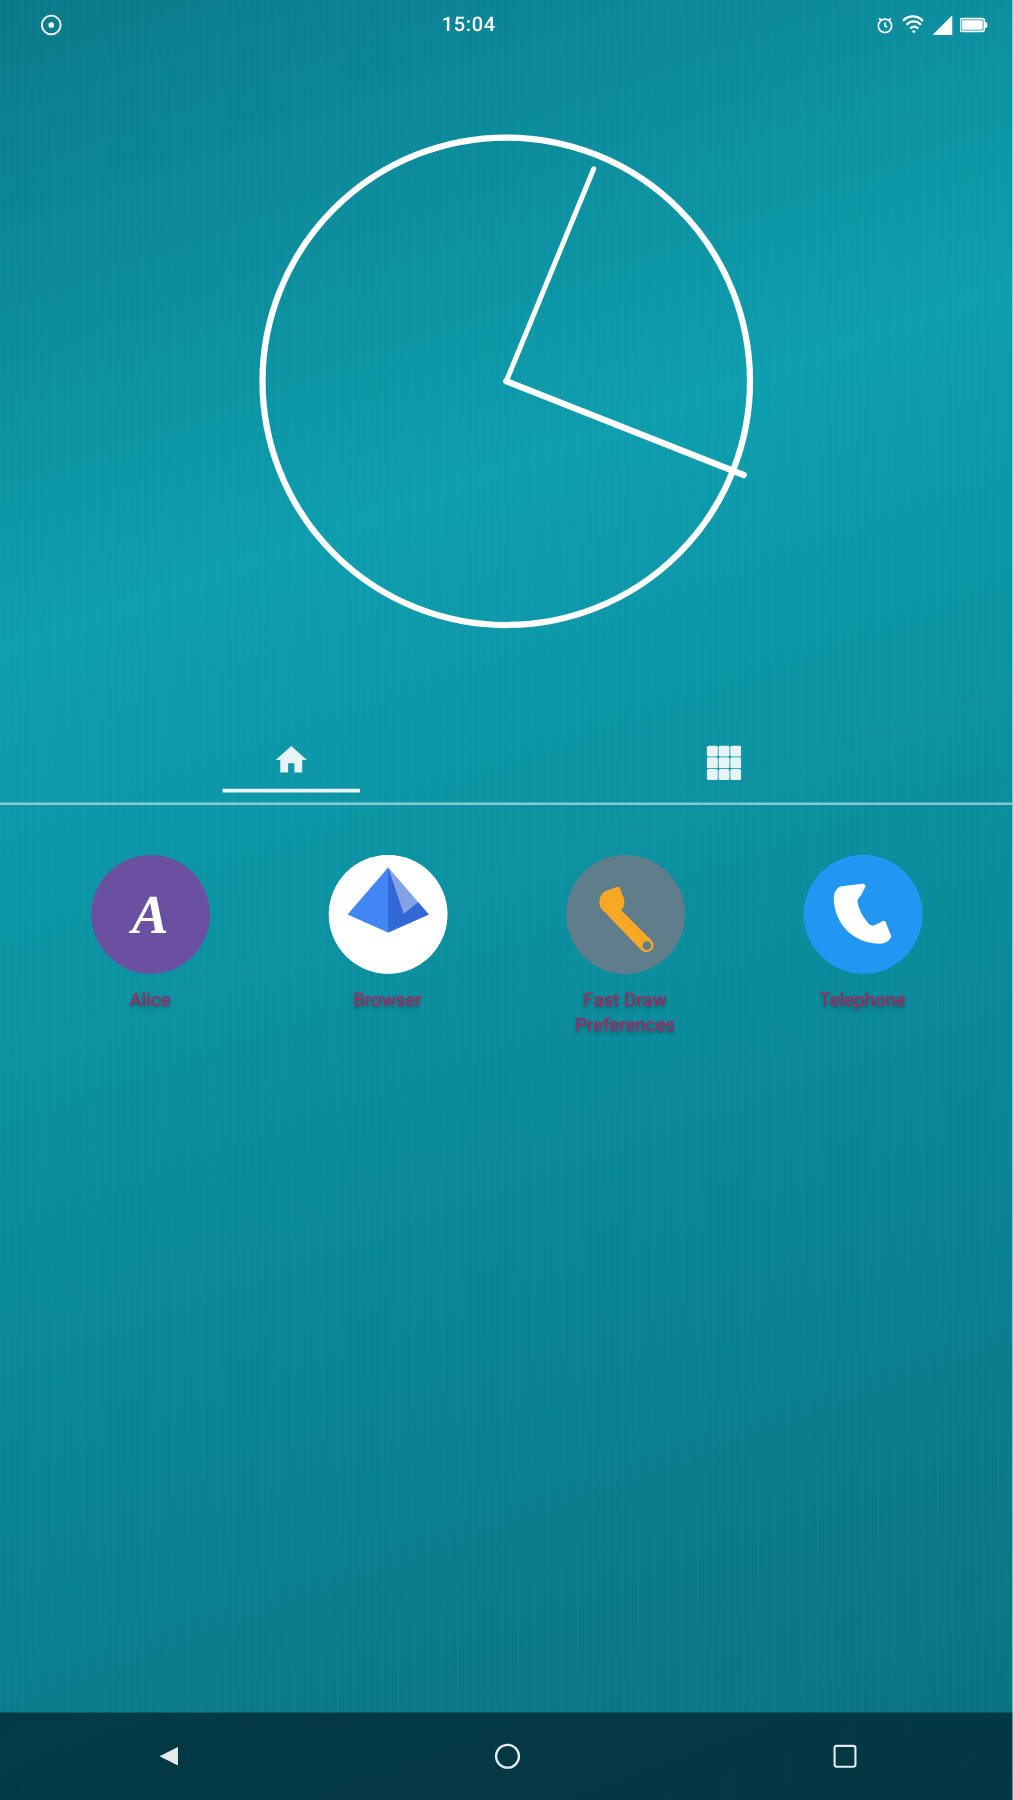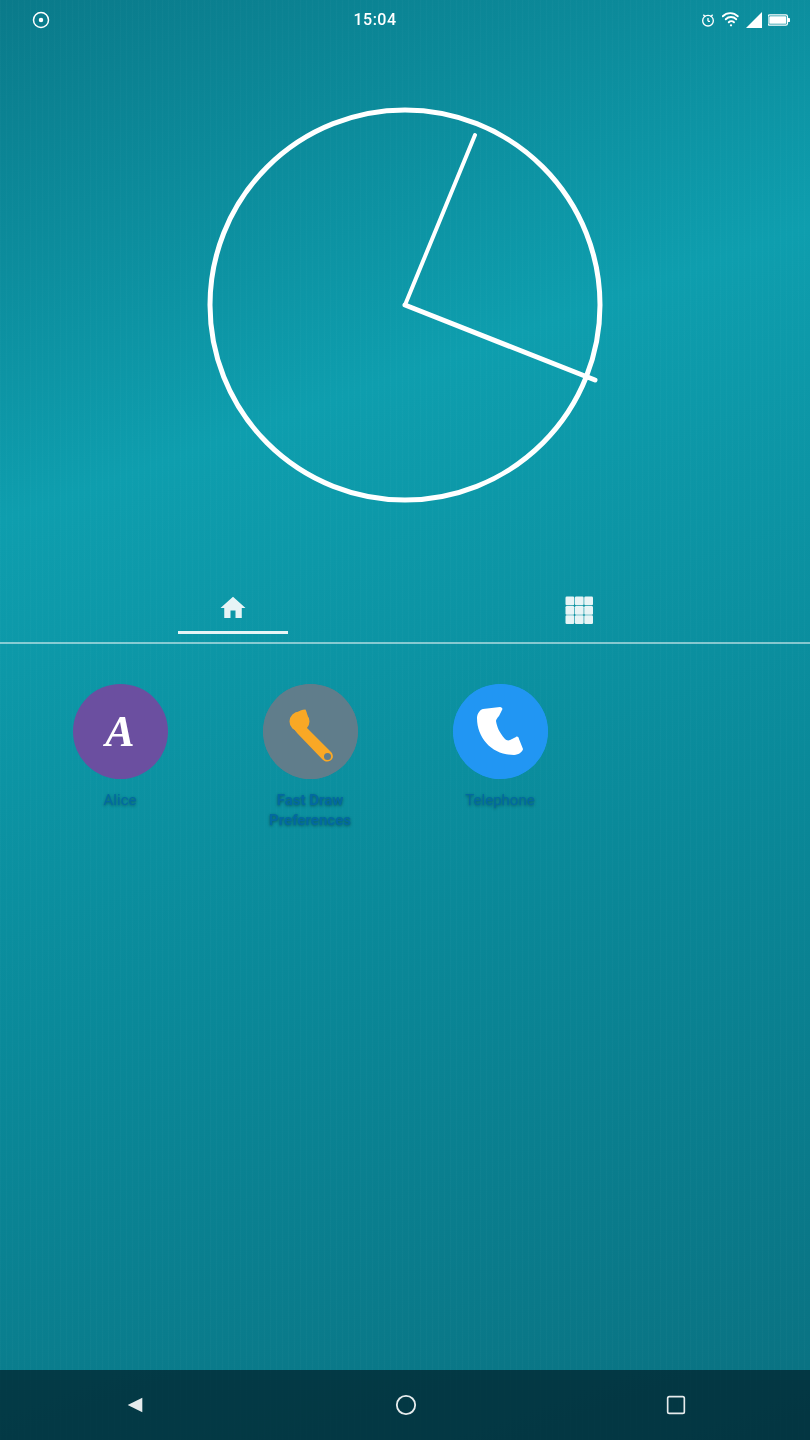--- a/index.html
+++ b/index.html
@@ -128,21 +128,21 @@
       width: 95px;
       height: 95px;
       border-radius: 50%;
       display: flex;
       align-items: center;
       justify-content: center;
       overflow: hidden;
     }
 
     .app-label {
-      color: #0369a1;
+      color: #be185d;
       font-size: 15px;
       text-align: center;
       font-weight: 400;
       text-shadow: 0 1px 3px rgba(0,0,0,0.4);
       line-height: 1.3;
     }
 
     
     .icon-alice {
       background: #6b4fa0;
@@ -291,38 +291,52 @@
 
 <div class="app-grid">
 
   <div class="app-item">
     <div class="app-icon icon-alice">
       <span style="font-size:44px; color:white; font-family:Georgia,serif; font-style:italic; font-weight:bold;">A</span>
     </div>
     <span class="app-label">Alice</span>
   </div>
 
+  <div class="app-item">
+    <div class="app-icon" style="background:white; overflow:hidden; position:relative;">
+
+      <svg width="95" height="95" viewBox="0 0 95 95">
+        <circle cx="47.5" cy="47.5" r="47.5" fill="white"></circle>
+
+        <path d="M47.5 10 L80 47.5 L47.5 62 L15 47.5 Z" fill="#4285f4"></path>
+        <path d="M47.5 10 L80 47.5 L47.5 62 Z" fill="#3367d6"></path>
+
+        <path d="M47.5 10 L75 35 L60 47 Z" fill="white" opacity="0.4"></path>
+      </svg>
+    </div>
+    <span class="app-label">Browser</span>
+  </div>
 
 
   <div class="app-item">
     <div class="app-icon icon-fastdraw">
       <svg width="95" height="95" viewBox="0 0 95 95">
         <circle cx="47.5" cy="47.5" r="47.5" fill="#607d8b"></circle>
 
         <g transform="translate(47.5,47.5)">
 
           <path d="M-5,-22 C-12,-22 -18,-16 -18,-9 C-18,-5 -16,-1 -13,2 L12,28 C14,30 17,31 20,29 C23,27 23,24 21,21 L-5,-5 C-4,-6 -2,-8 -2,-9 C-2,-16 -5,-22 -5,-22 Z" fill="#f9a825"></path>
 
           <circle cx="-11" cy="-10" r="8" fill="none" stroke="#f9a825" stroke-width="4"></circle>
 
           <circle cx="17" cy="25" r="3.5" fill="#607d8b"></circle>
         </g>
       </svg>
     </div>
-    <span class="app-label" style="max-width:100px;font-weight:bold;">Fast Draw Preferences</span>
+    <span class="app-label" style="max-width:100px;">Fast Draw Preferences</span>
   </div>
 
 
 
   <div class="app-item">
     <div class="app-icon icon-telephone">
       <svg width="95" height="95" viewBox="0 0 95 95">
         <circle cx="47.5" cy="47.5" r="47.5" fill="#2196f3"></circle>
 
         <path d="M30 25 C28 25 24 29 24 34 C24 55 40 71 61 71 C66 71 70 67 70 65 L66 55 C66 53 64 52 63 53 L57 56 C55 57 53 56 52 55 C46 48 44 43 43 37 C43 36 44 34 46 32 L49 26 C50 25 49 23 47 23 Z" fill="white"></path>

